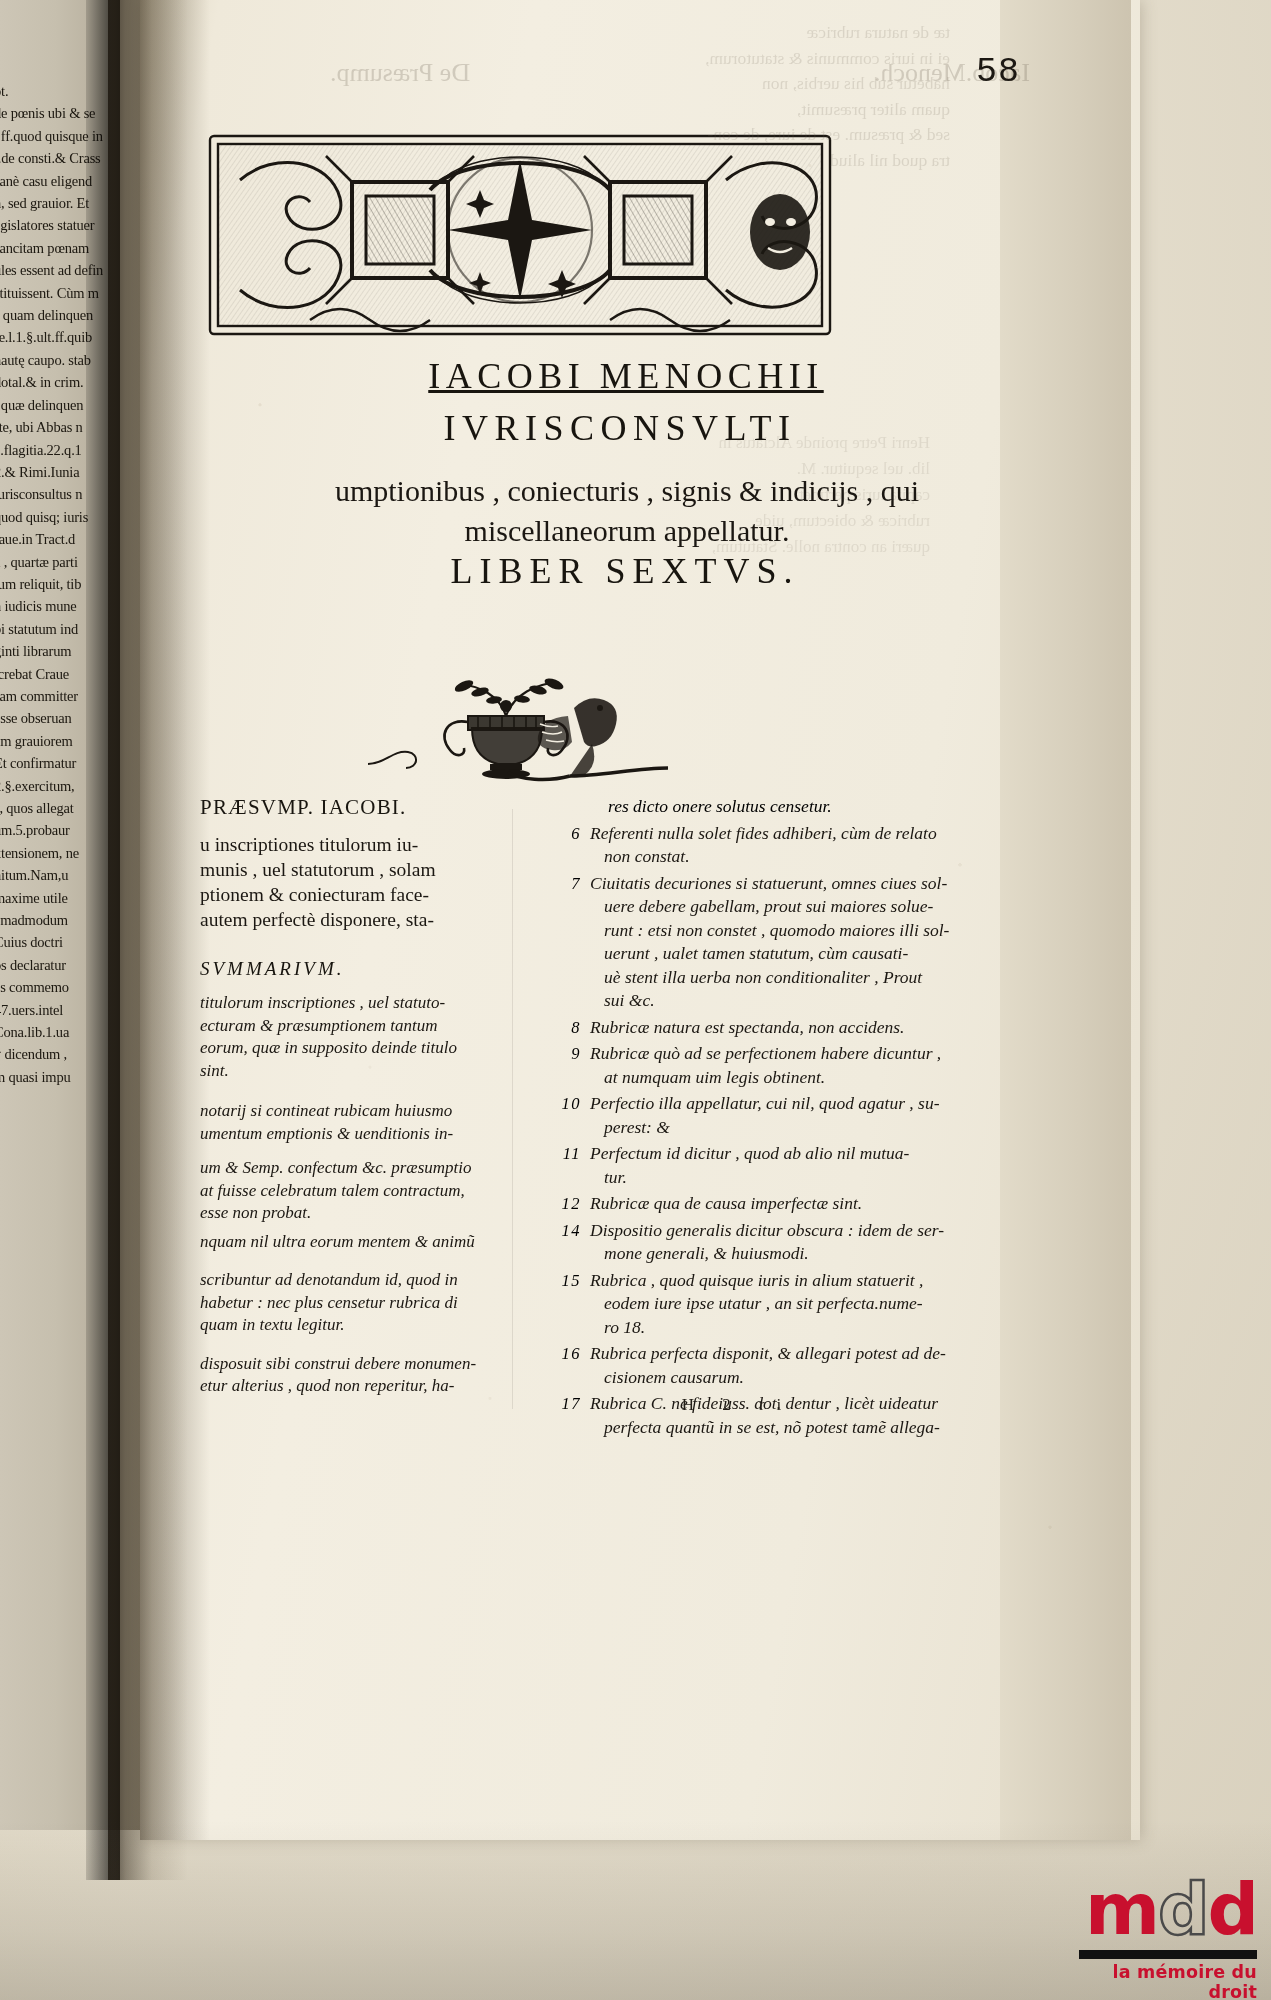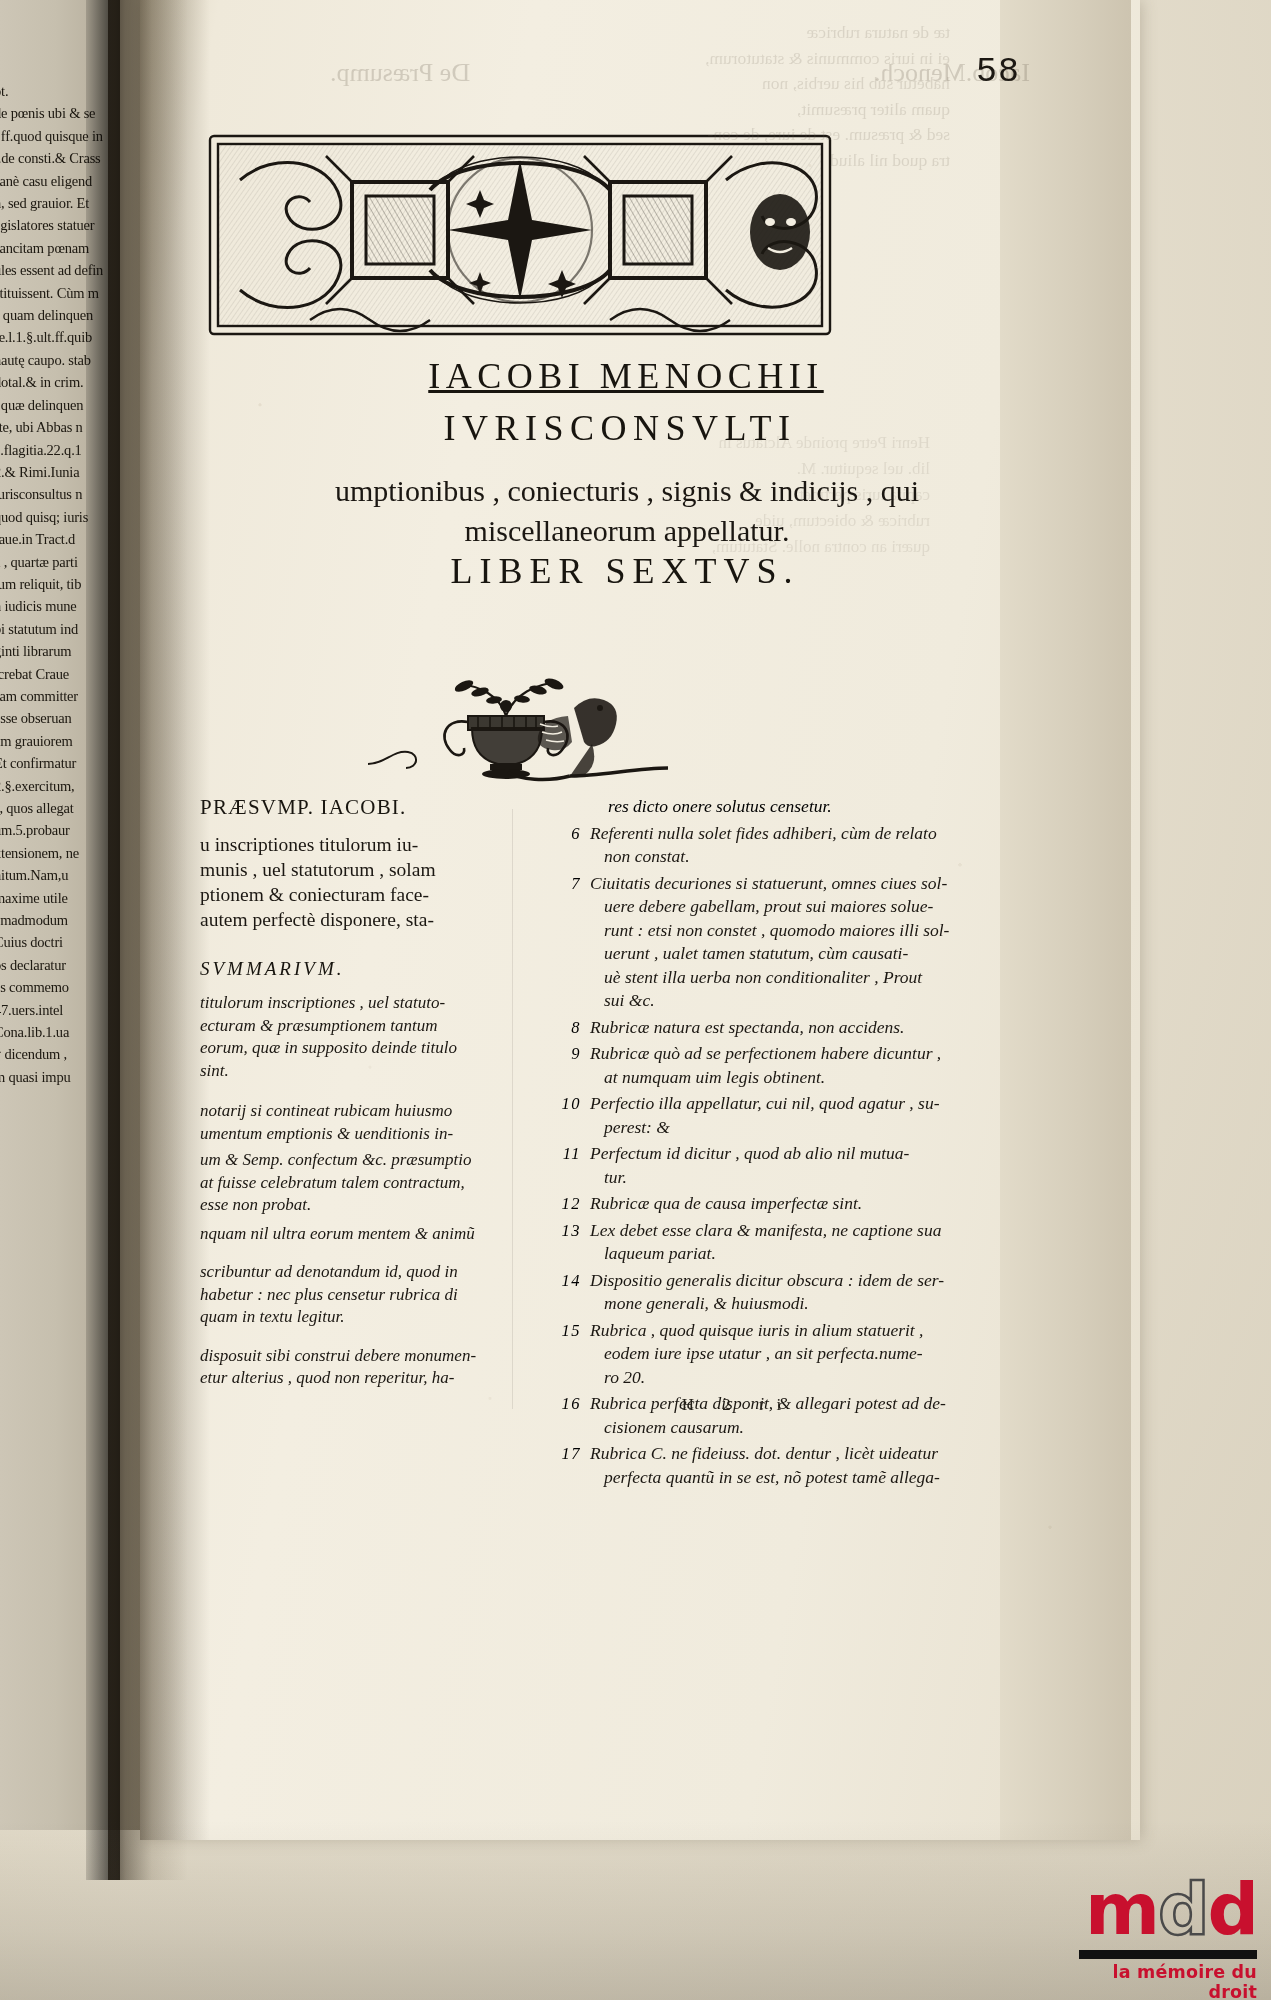--- a/index.html
+++ b/index.html
@@ -410,21 +410,21 @@
           <div>ptionem &amp; coniecturam face-</div>
           <div>autem perfectè disponere, sta-</div>
         </div>
         <div class="summ-head">SVMMARIVM.</div>
         <div>
           <div class="summ-item" style="margin-bottom:0">titulorum inscriptiones , uel statuto-</div>
           <div class="summ-item" style="margin-bottom:0">ecturam &amp; præsumptionem tantum</div>
           <div class="summ-item" style="margin-bottom:0">eorum, quæ in supposito deinde titulo</div>
           <div class="summ-item" style="margin-bottom:18px">sint.</div>
           <div class="summ-item" style="margin-bottom:0">notarij si contineat rubicam huiusmo</div>
-          <div class="summ-item" style="margin-bottom:4px">umentum emptionis &amp; uenditionis in-</div>
+          <div class="summ-item" style="margin-bottom:12px">umentum emptionis &amp; uenditionis in-</div>
           <div class="summ-item" style="margin-bottom:0">um &amp; Semp. confectum &amp;c. præsumptio</div>
           <div class="summ-item" style="margin-bottom:0">at fuisse celebratum talem contractum,</div>
           <div class="summ-item" style="margin-bottom:6px">esse non probat.</div>
           <div class="summ-item" style="margin-bottom:16px">nquam nil ultra eorum mentem &amp; animũ</div>
           <div class="summ-item" style="margin-bottom:0">scribuntur ad denotandum id, quod in</div>
           <div class="summ-item" style="margin-bottom:0">habetur : nec plus censetur rubrica di</div>
           <div class="summ-item" style="margin-bottom:16px">quam in textu legitur.</div>
           <div class="summ-item" style="margin-bottom:0">disposuit sibi construi debere monumen-</div>
           <div class="summ-item" style="margin-bottom:0">etur alterius , quod non reperitur, ha-</div>
         </div>
@@ -484,42 +484,35 @@
           </div>
         </div>
 
         <div class="num-row">
           <div class="num">12</div>
           <div class="num-txt">
             <div>Rubricæ qua de causa imperfectæ sint.</div>
           </div>
         </div>
 
-        <div class="num-row">
-          <div class="num">13</div>
-          <div class="num-txt">
-            <div>Lex debet esse clara &amp; manifesta, ne captione sua</div>
-            <div style="padding-left:14px">laqueum pariat.</div>
-          </div>
-        </div>
 
         <div class="num-row">
           <div class="num">14</div>
           <div class="num-txt">
             <div>Dispositio generalis dicitur obscura : idem de ser-</div>
             <div style="padding-left:14px">mone generali, &amp; huiusmodi.</div>
           </div>
         </div>
 
         <div class="num-row">
           <div class="num">15</div>
           <div class="num-txt">
             <div>Rubrica , quod quisque iuris in alium statuerit ,</div>
             <div style="padding-left:14px">eodem iure ipse utatur , an sit perfecta.nume-</div>
-            <div style="padding-left:14px">ro 20.</div>
+            <div style="padding-left:14px">ro 18.</div>
           </div>
         </div>
 
         <div class="num-row">
           <div class="num">16</div>
           <div class="num-txt">
             <div>Rubrica perfecta disponit, &amp; allegari potest ad de-</div>
             <div style="padding-left:14px">cisionem causarum.</div>
           </div>
         </div>

